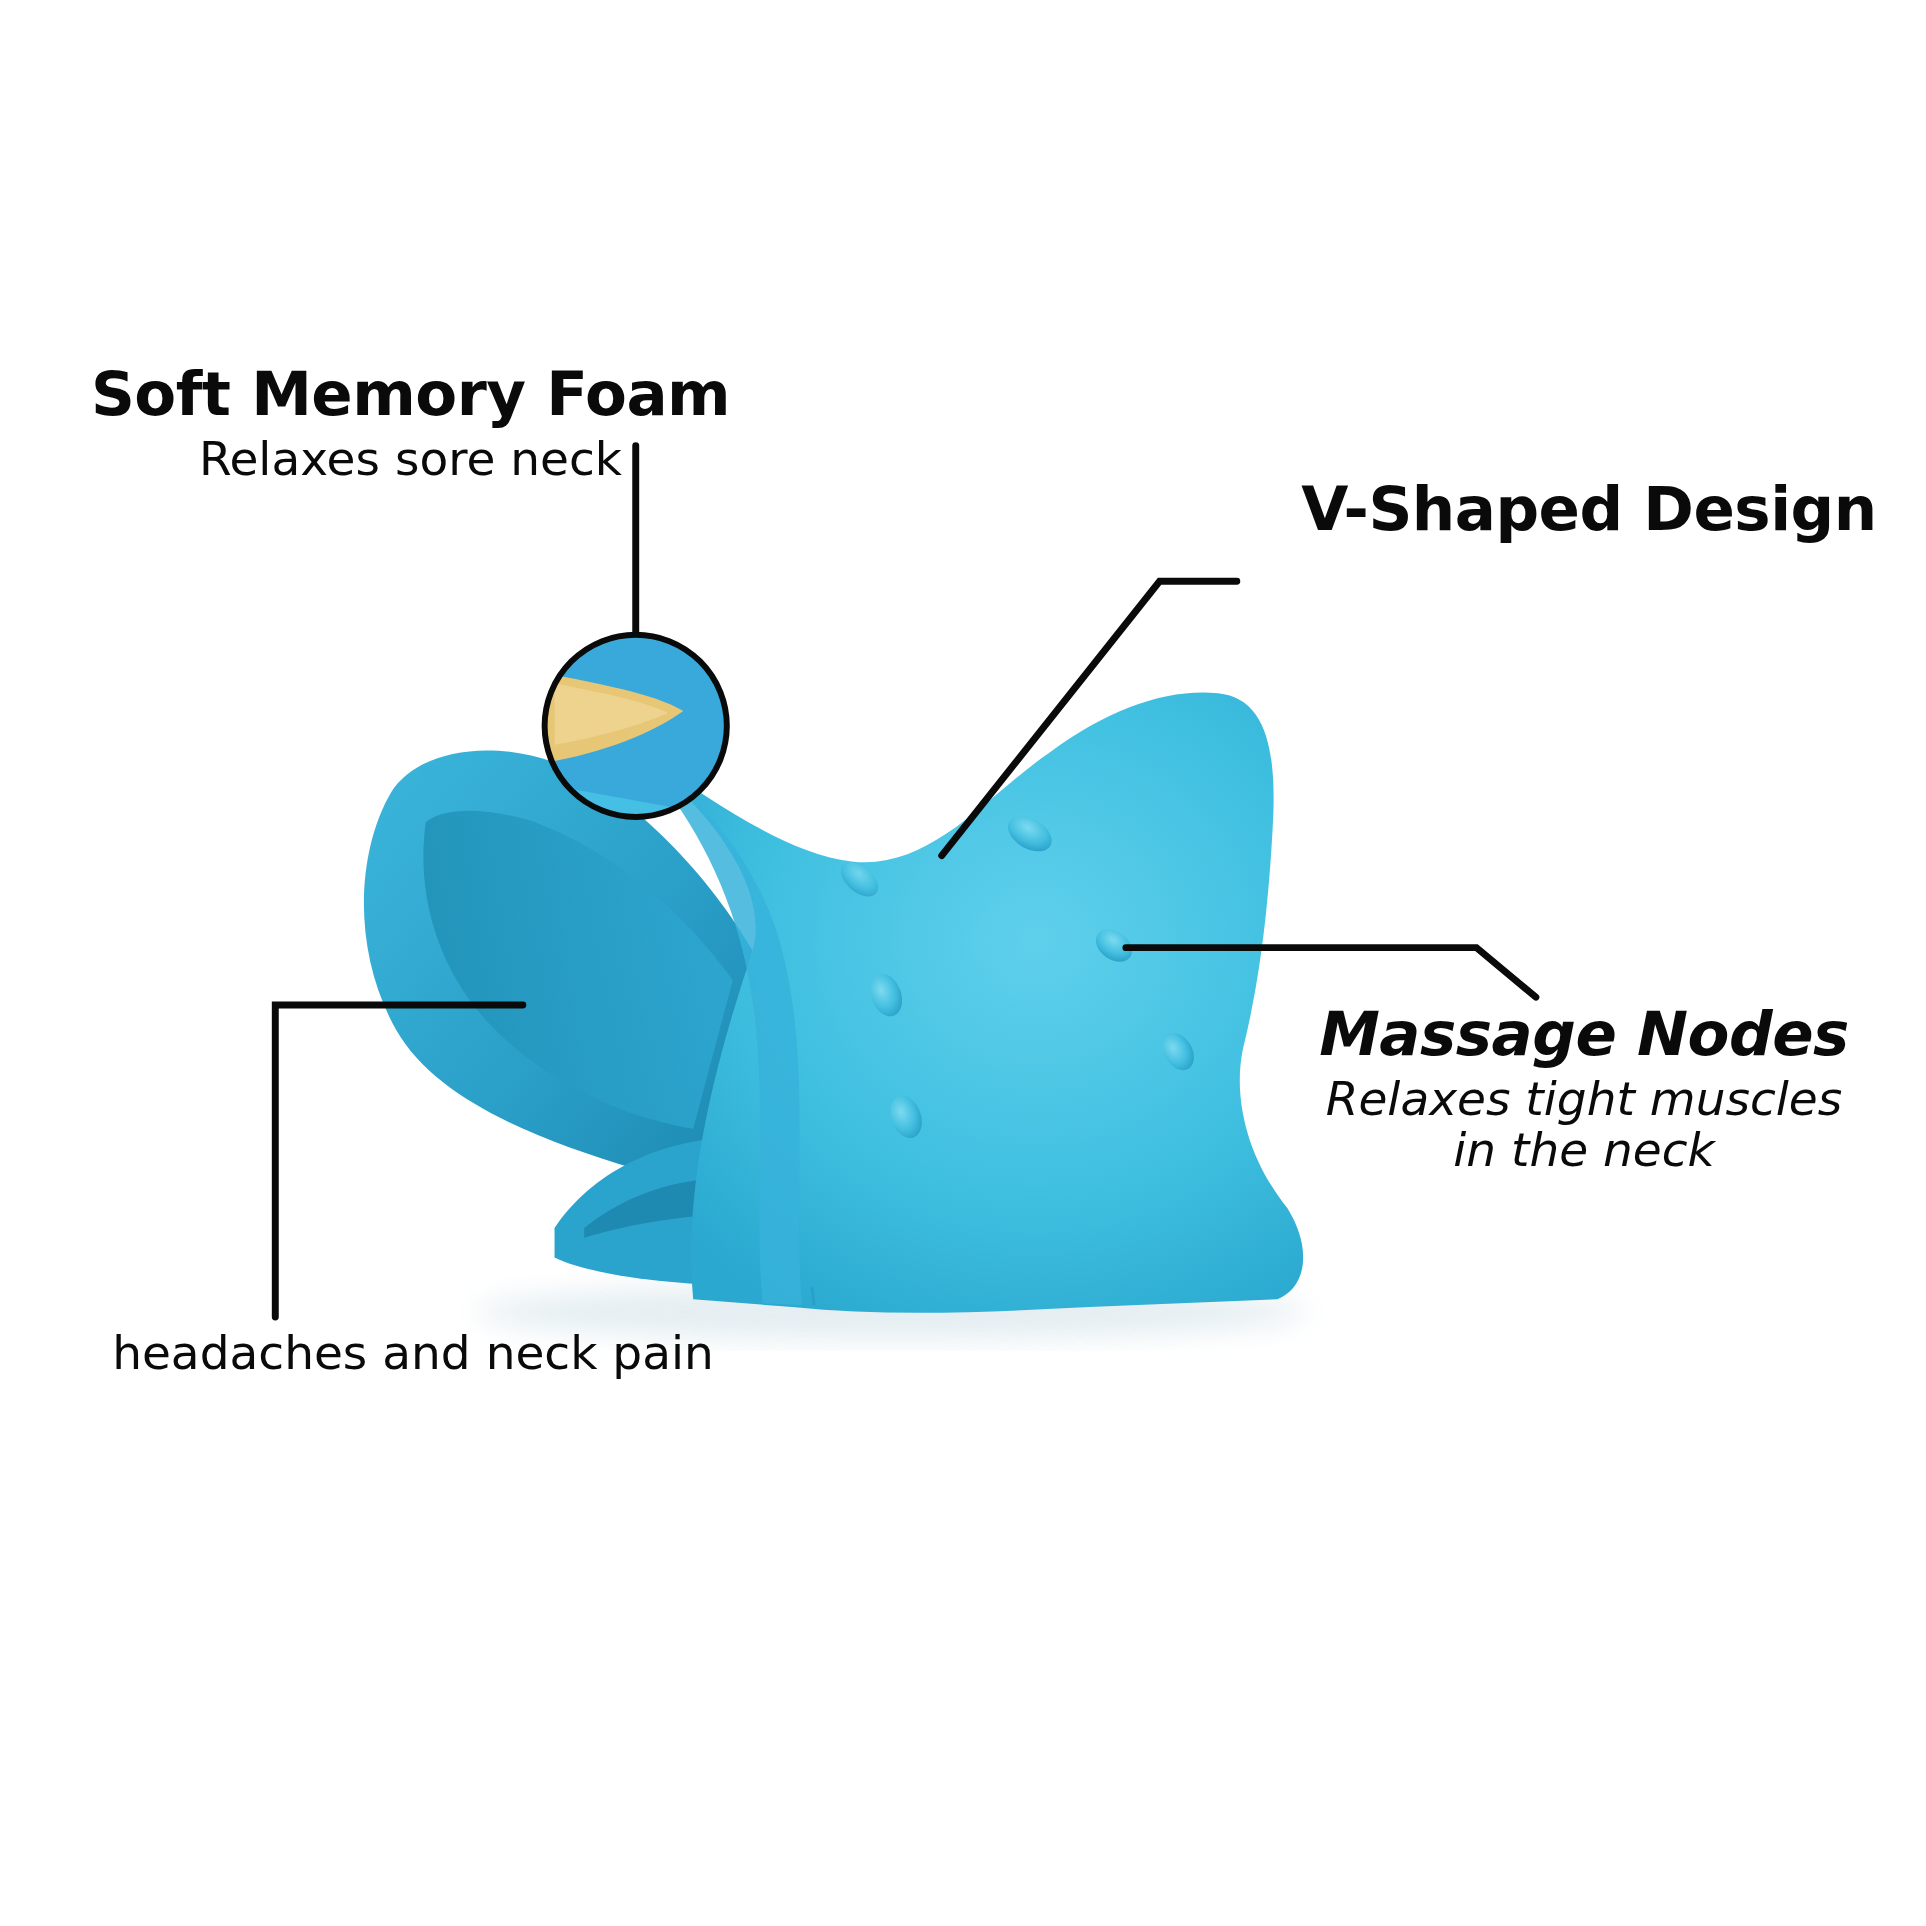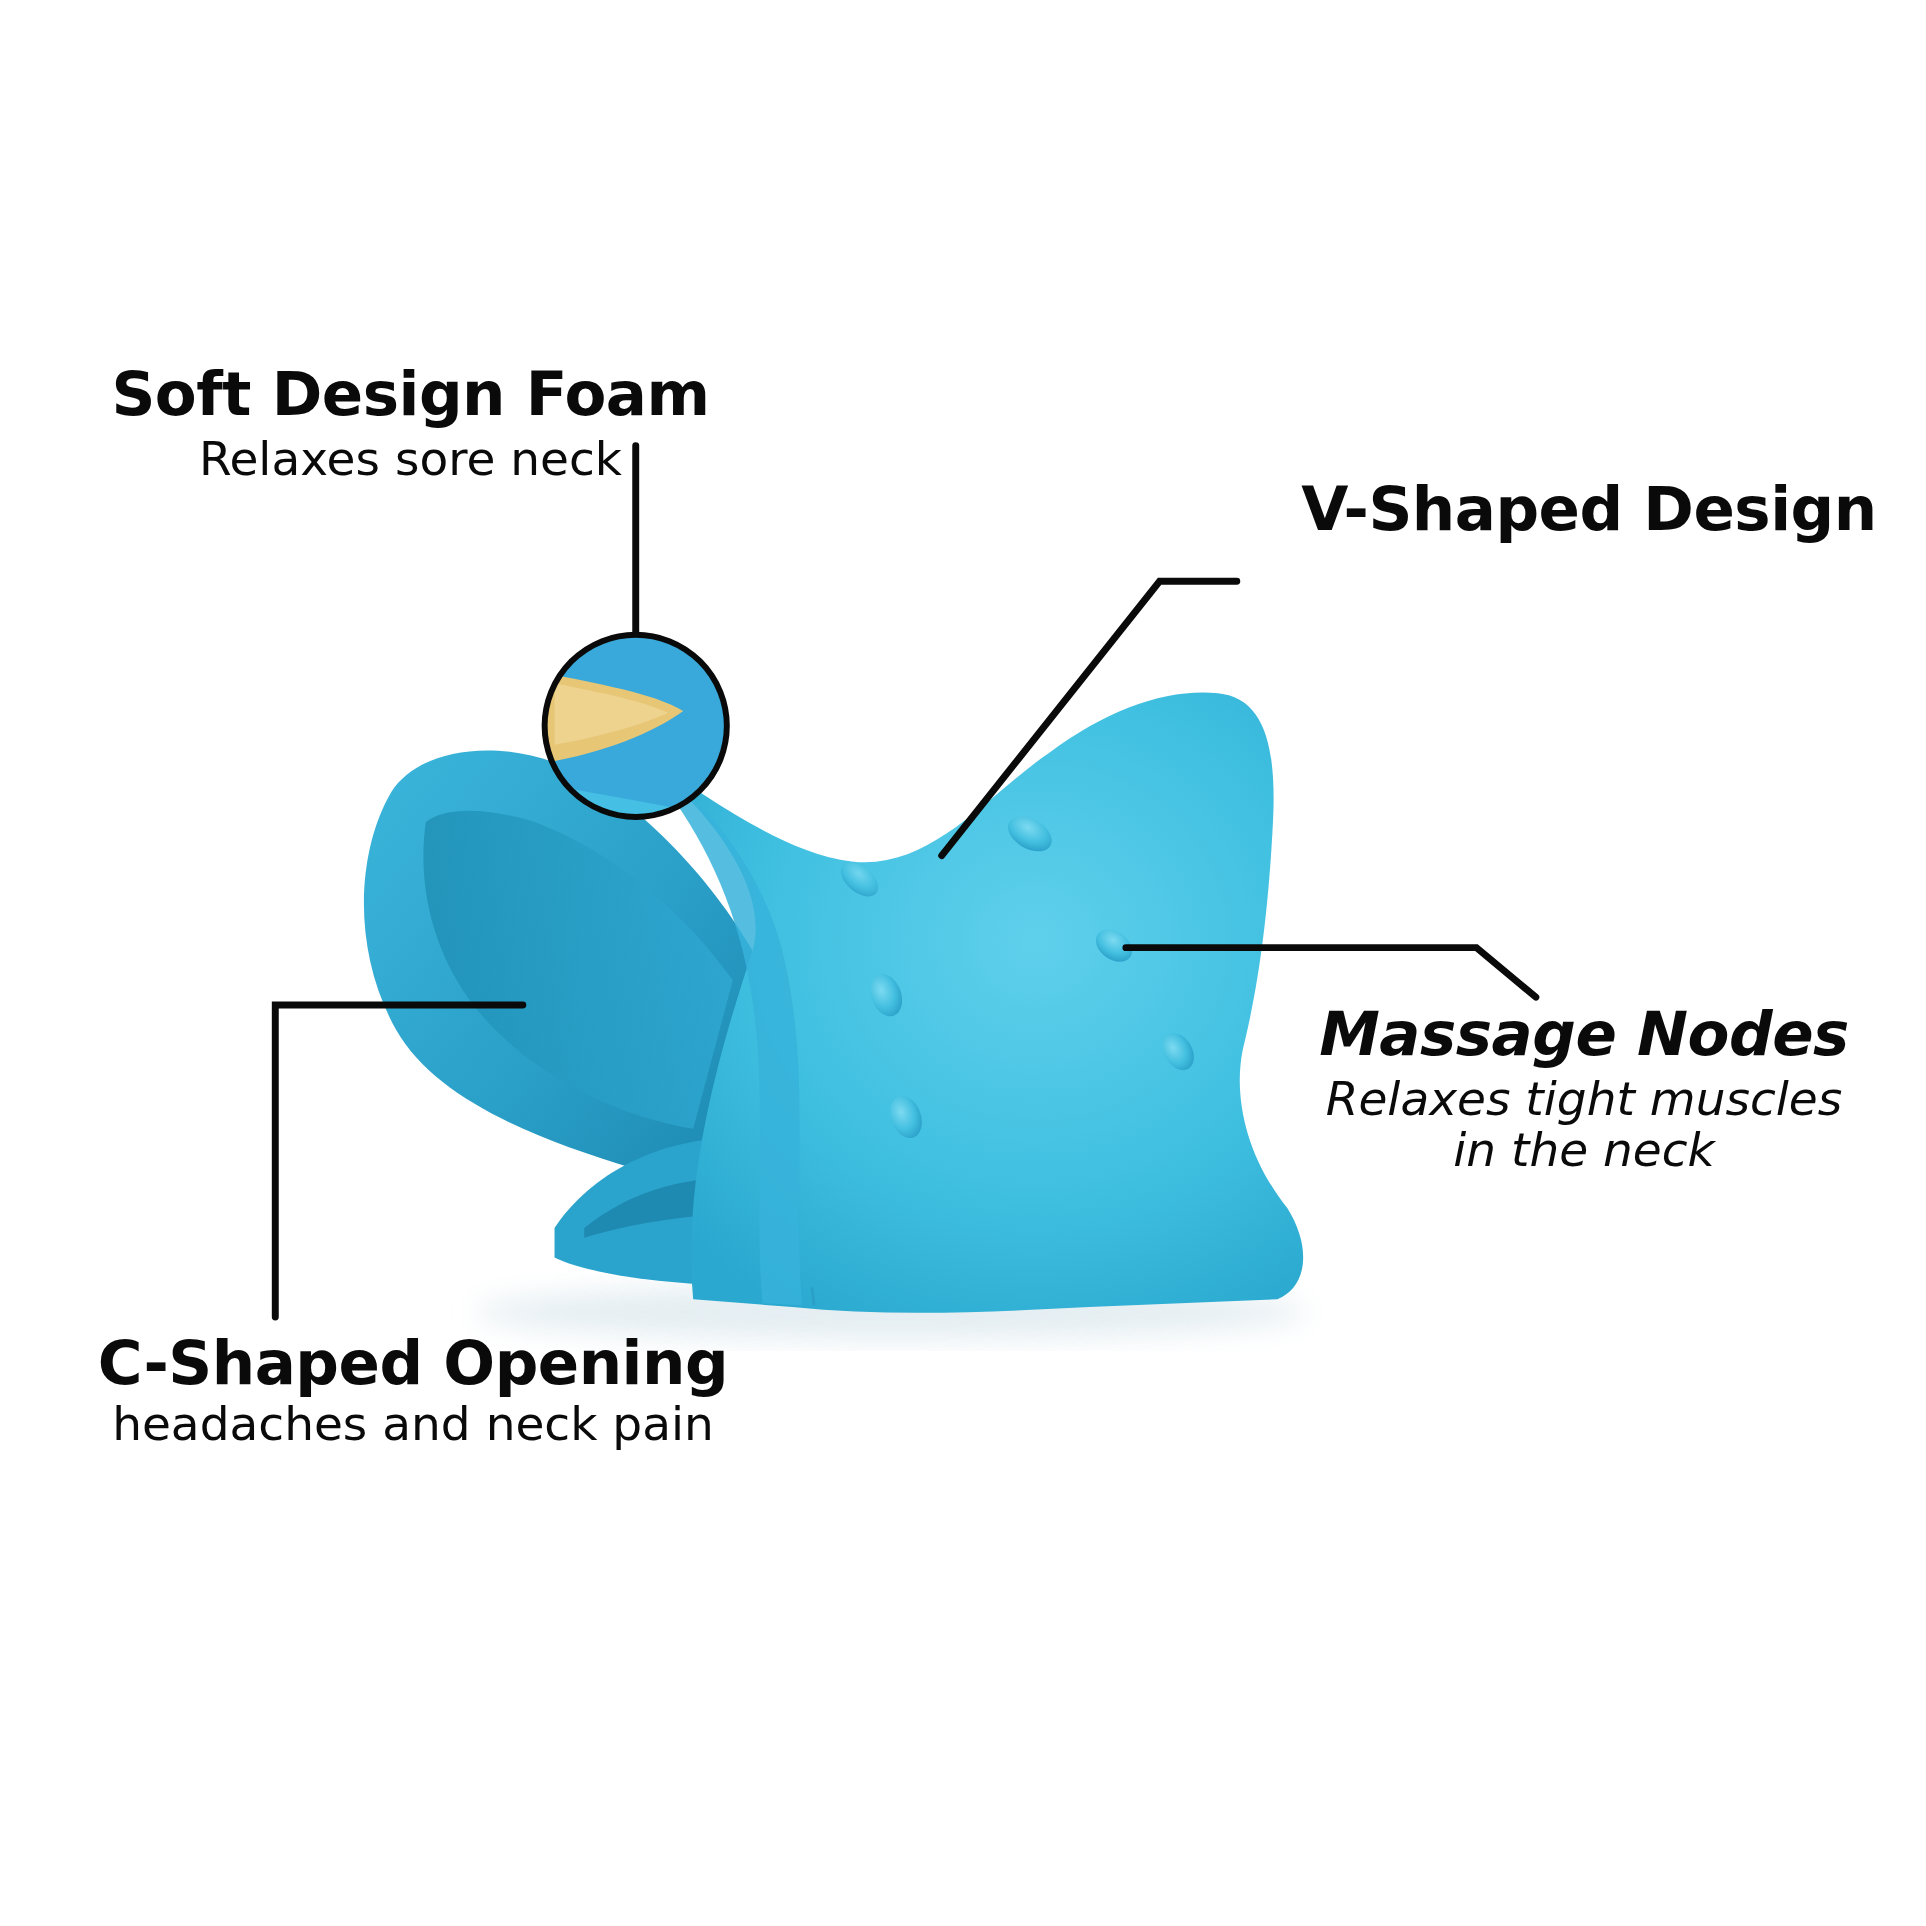--- a/index.html
+++ b/index.html
@@ -120,33 +120,32 @@
 
     <g stroke="#0a0a0a" stroke-width="7" fill="none" stroke-linecap="round" stroke-linejoin="miter">
       <polyline points="642,450 642,640"></polyline>
       <polyline points="1249,587 1171,587 951,864"></polyline>
       <polyline points="1137,957 1491,957 1551,1007"></polyline>
       <polyline points="528,1015 278,1015 278,1330"></polyline>
     </g>
   </svg>
 
   <div class="label" id="lbl-foam">
-    <span class="title">Soft Design Foam</span>
+    <span class="title">Soft Memory Foam</span>
     <span class="sub first">Relaxes sore neck</span>
   </div>
 
   <div class="label" id="lbl-vshape">
     <span class="title">V-Shaped Design</span>
   </div>
 
   <div class="label" id="lbl-nodes">
     <span class="title">Massage Nodes</span>
     <span class="sub first">Relaxes tight muscles</span>
     <span class="sub">in the neck</span>
   </div>
 
   <div class="label" id="lbl-cshape">
-    <span class="title">C-Shaped Opening</span>
     <span class="sub">headaches and neck pain</span>
   </div>
 
 </div>
 
 
 </body></html>

